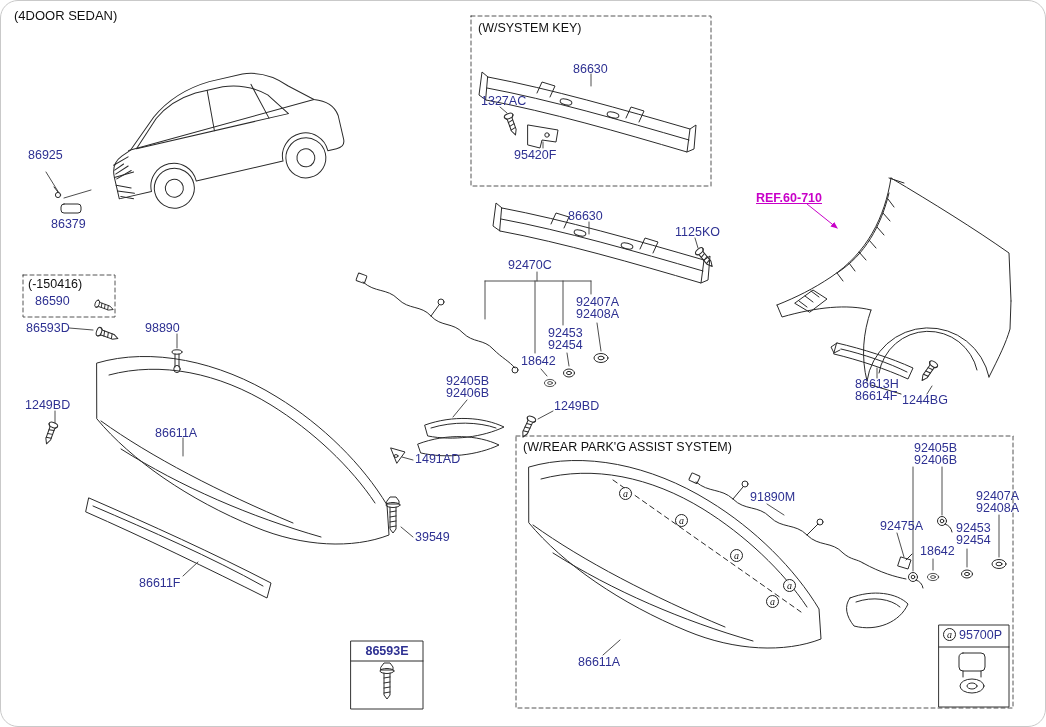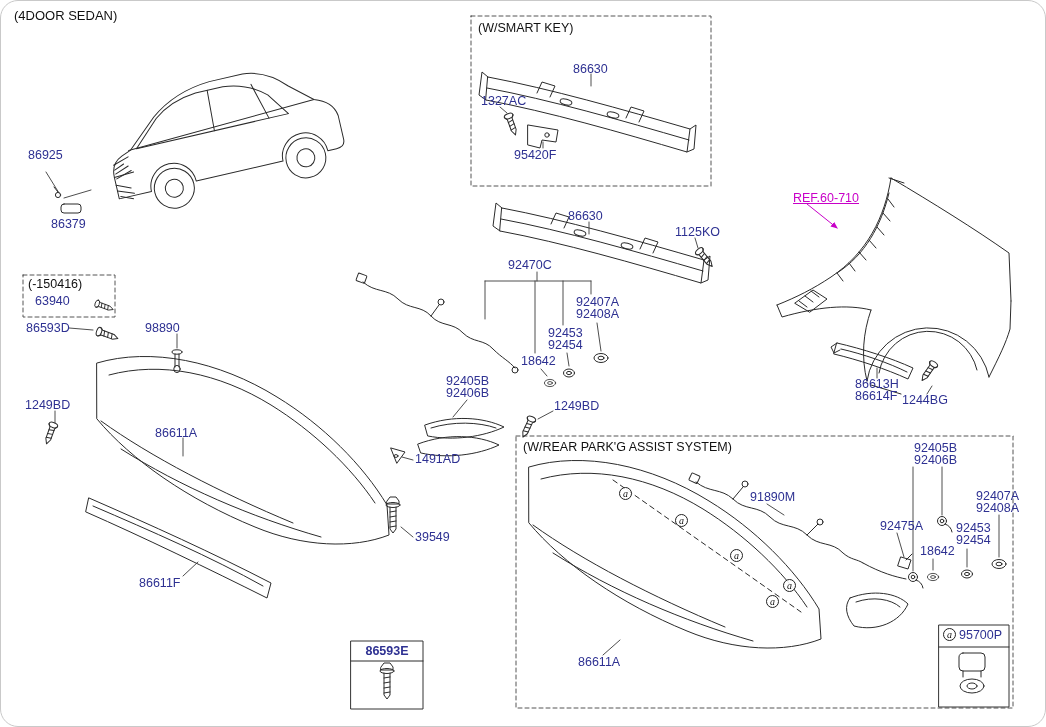--- a/index.html
+++ b/index.html
@@ -7,21 +7,21 @@
     position:relative;width:1046px;height:727px;background:#fff;
     font-family:"Liberation Sans",sans-serif;overflow:hidden;
     border:1px solid #c9c9c9;border-radius:18px;box-sizing:border-box;
   }
   .stage svg{position:absolute;left:0;top:0;}
   .lbl{
     position:absolute;font:12.5px "Liberation Sans",sans-serif;
     color:var(--part,#2e3192);white-space:nowrap;line-height:1.05;
   }
   .title{color:#111;}
-  .ref{color:var(--ref,#c800c8);font-weight:normal;text-decoration:underline;margin-left:37px;}
+  .ref{color:var(--ref,#c800c8);font-weight:bold;text-decoration:underline;}
   .amark{
     position:absolute;width:13px;height:13px;border:1px solid #222;border-radius:50%;
     display:flex;align-items:center;justify-content:center;
     font:italic 10px "Liberation Serif",serif;color:#111;background:rgba(255,255,255,.9);
     box-sizing:border-box;
   }
   .ctr{text-align:center;font-weight:bold;}
 </style>
 </head>
 <body>
@@ -240,30 +240,30 @@
       <path d="M806,203 L836,227" stroke="#c800c8" marker-end="url(#arr)"></path>
     </g>
   </svg>
 
   <span class="lbl title" style="left:13px;top:8px;font-size:13px">(4DOOR SEDAN)</span>
 
   <span class="lbl" style="left:27px;top:148px">86925</span>
   <span class="lbl" style="left:50px;top:217px">86379</span>
 
   <span class="lbl title" style="left:27px;top:277px">(-150416)</span>
-  <span class="lbl" style="left:34px;top:294px">63940</span>
+  <span class="lbl" style="left:34px;top:294px">86590</span>
   <span class="lbl" style="left:25px;top:321px">86593D</span>
   <span class="lbl" style="left:144px;top:321px">98890</span>
   <span class="lbl" style="left:24px;top:398px">1249BD</span>
   <span class="lbl" style="left:154px;top:426px">86611A</span>
   <span class="lbl" style="left:414px;top:452px">1491AD</span>
   <span class="lbl" style="left:414px;top:530px">39549</span>
   <span class="lbl" style="left:138px;top:576px">86611F</span>
 
-  <span class="lbl title" style="left:477px;top:21px">(W/SMART KEY)</span>
+  <span class="lbl title" style="left:477px;top:21px">(W/SYSTEM KEY)</span>
   <span class="lbl" style="left:572px;top:62px">86630</span>
   <span class="lbl" style="left:480px;top:94px">1327AC</span>
   <span class="lbl" style="left:513px;top:148px">95420F</span>
 
   <span class="lbl" style="left:567px;top:209px">86630</span>
   <span class="lbl" style="left:674px;top:225px">1125KO</span>
   <span class="lbl" style="left:507px;top:258px">92470C</span>
   <span class="lbl" style="left:575px;top:295px">92407A</span>
   <span class="lbl" style="left:575px;top:307px">92408A</span>
   <span class="lbl" style="left:547px;top:326px">92453</span>

